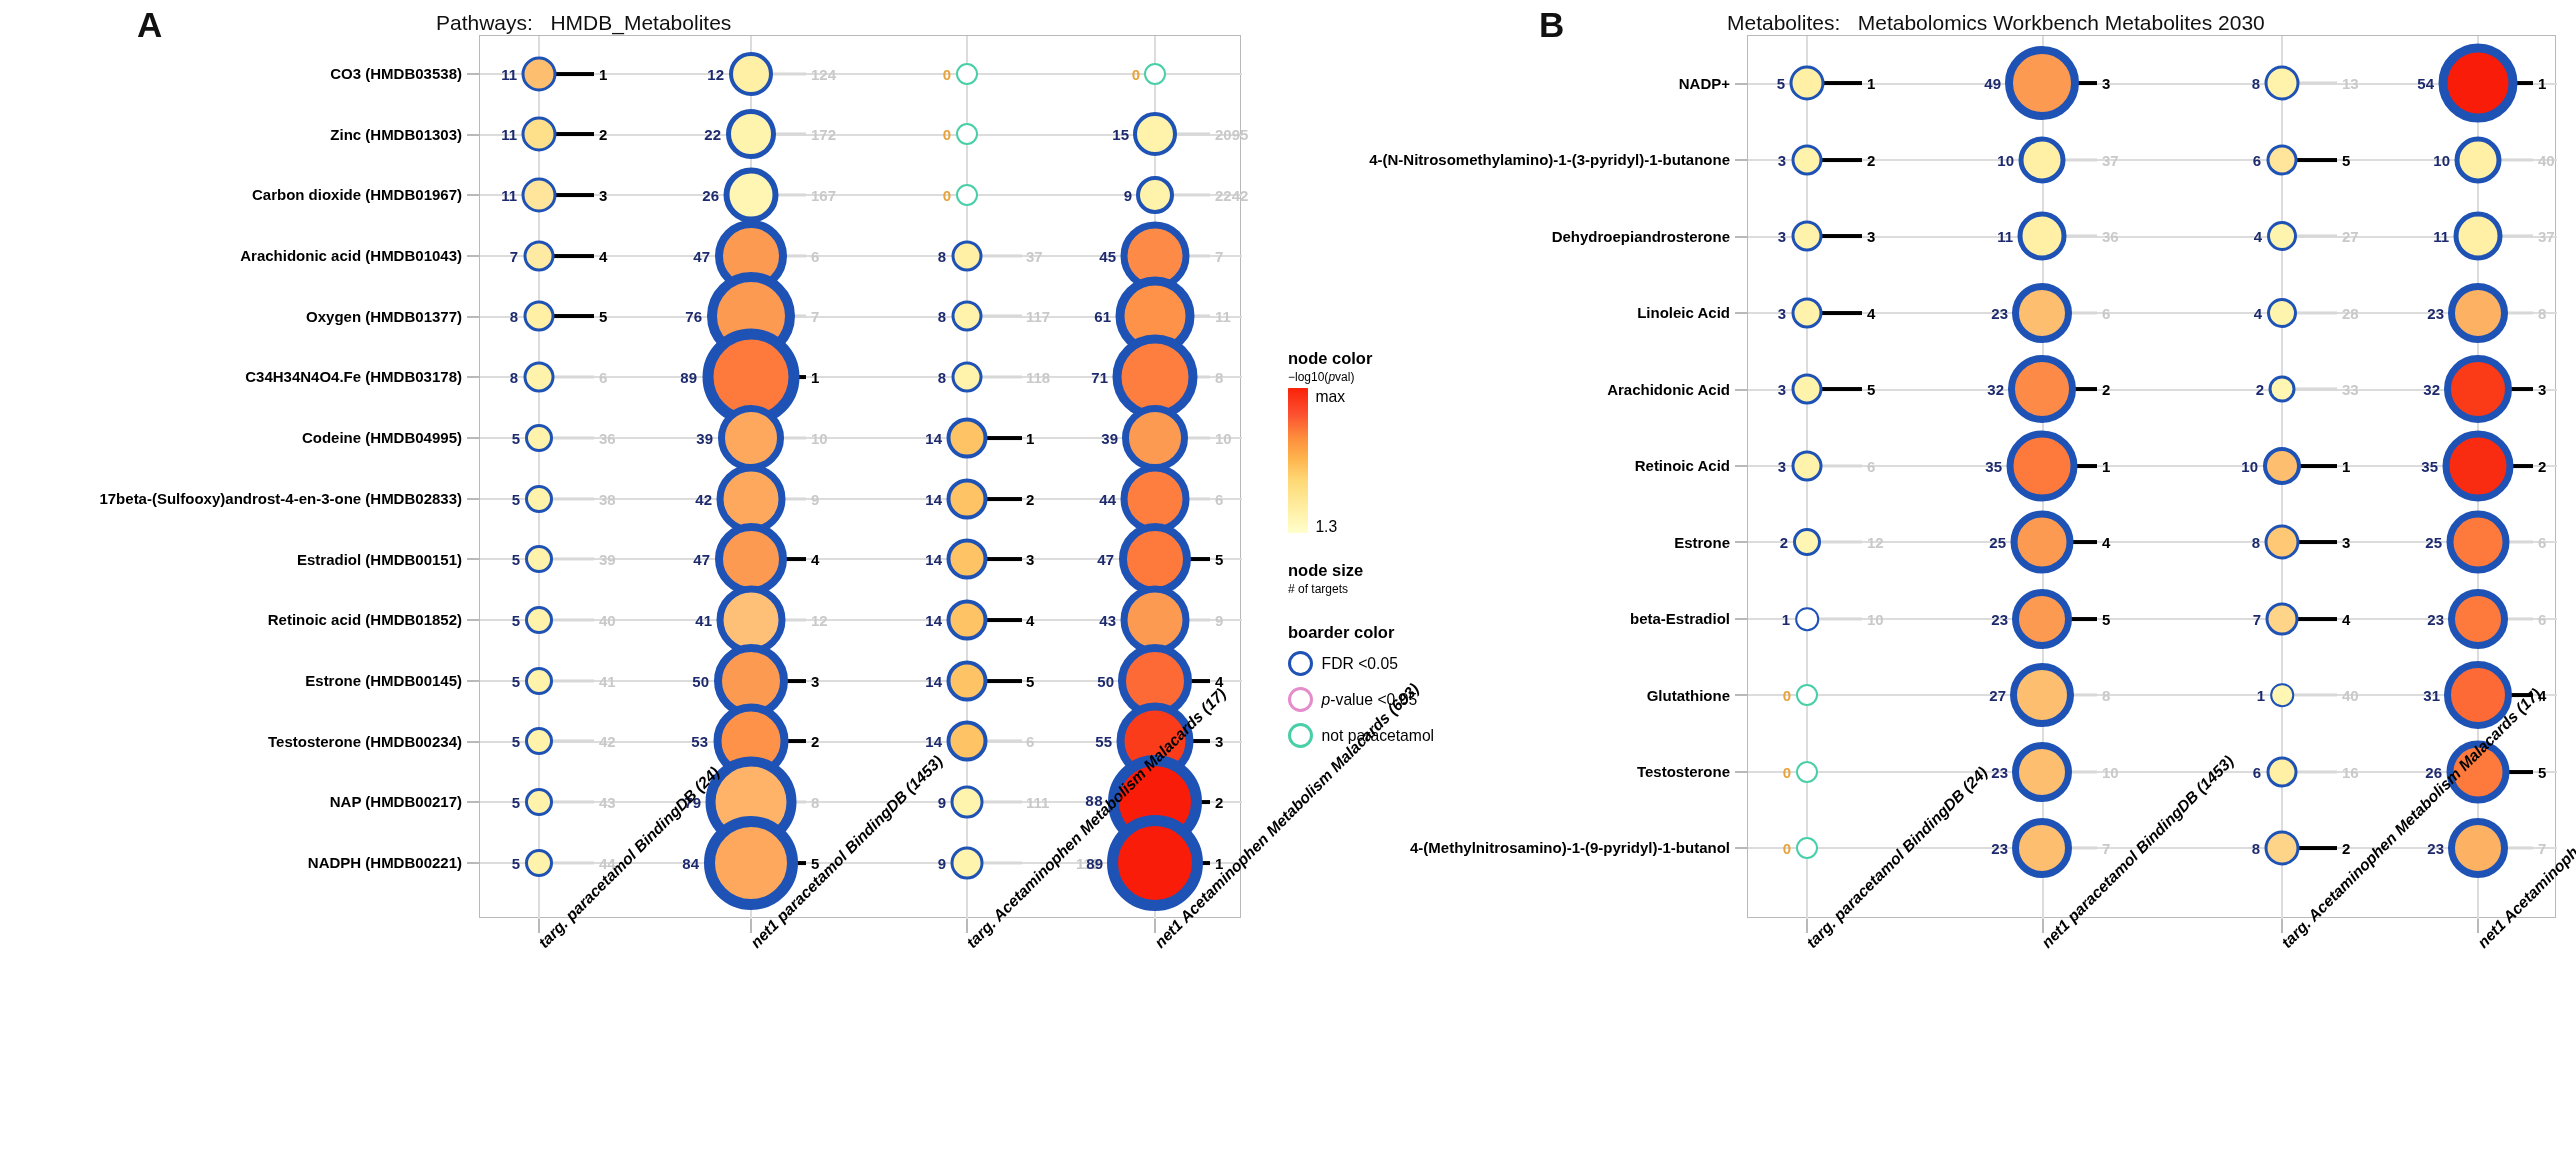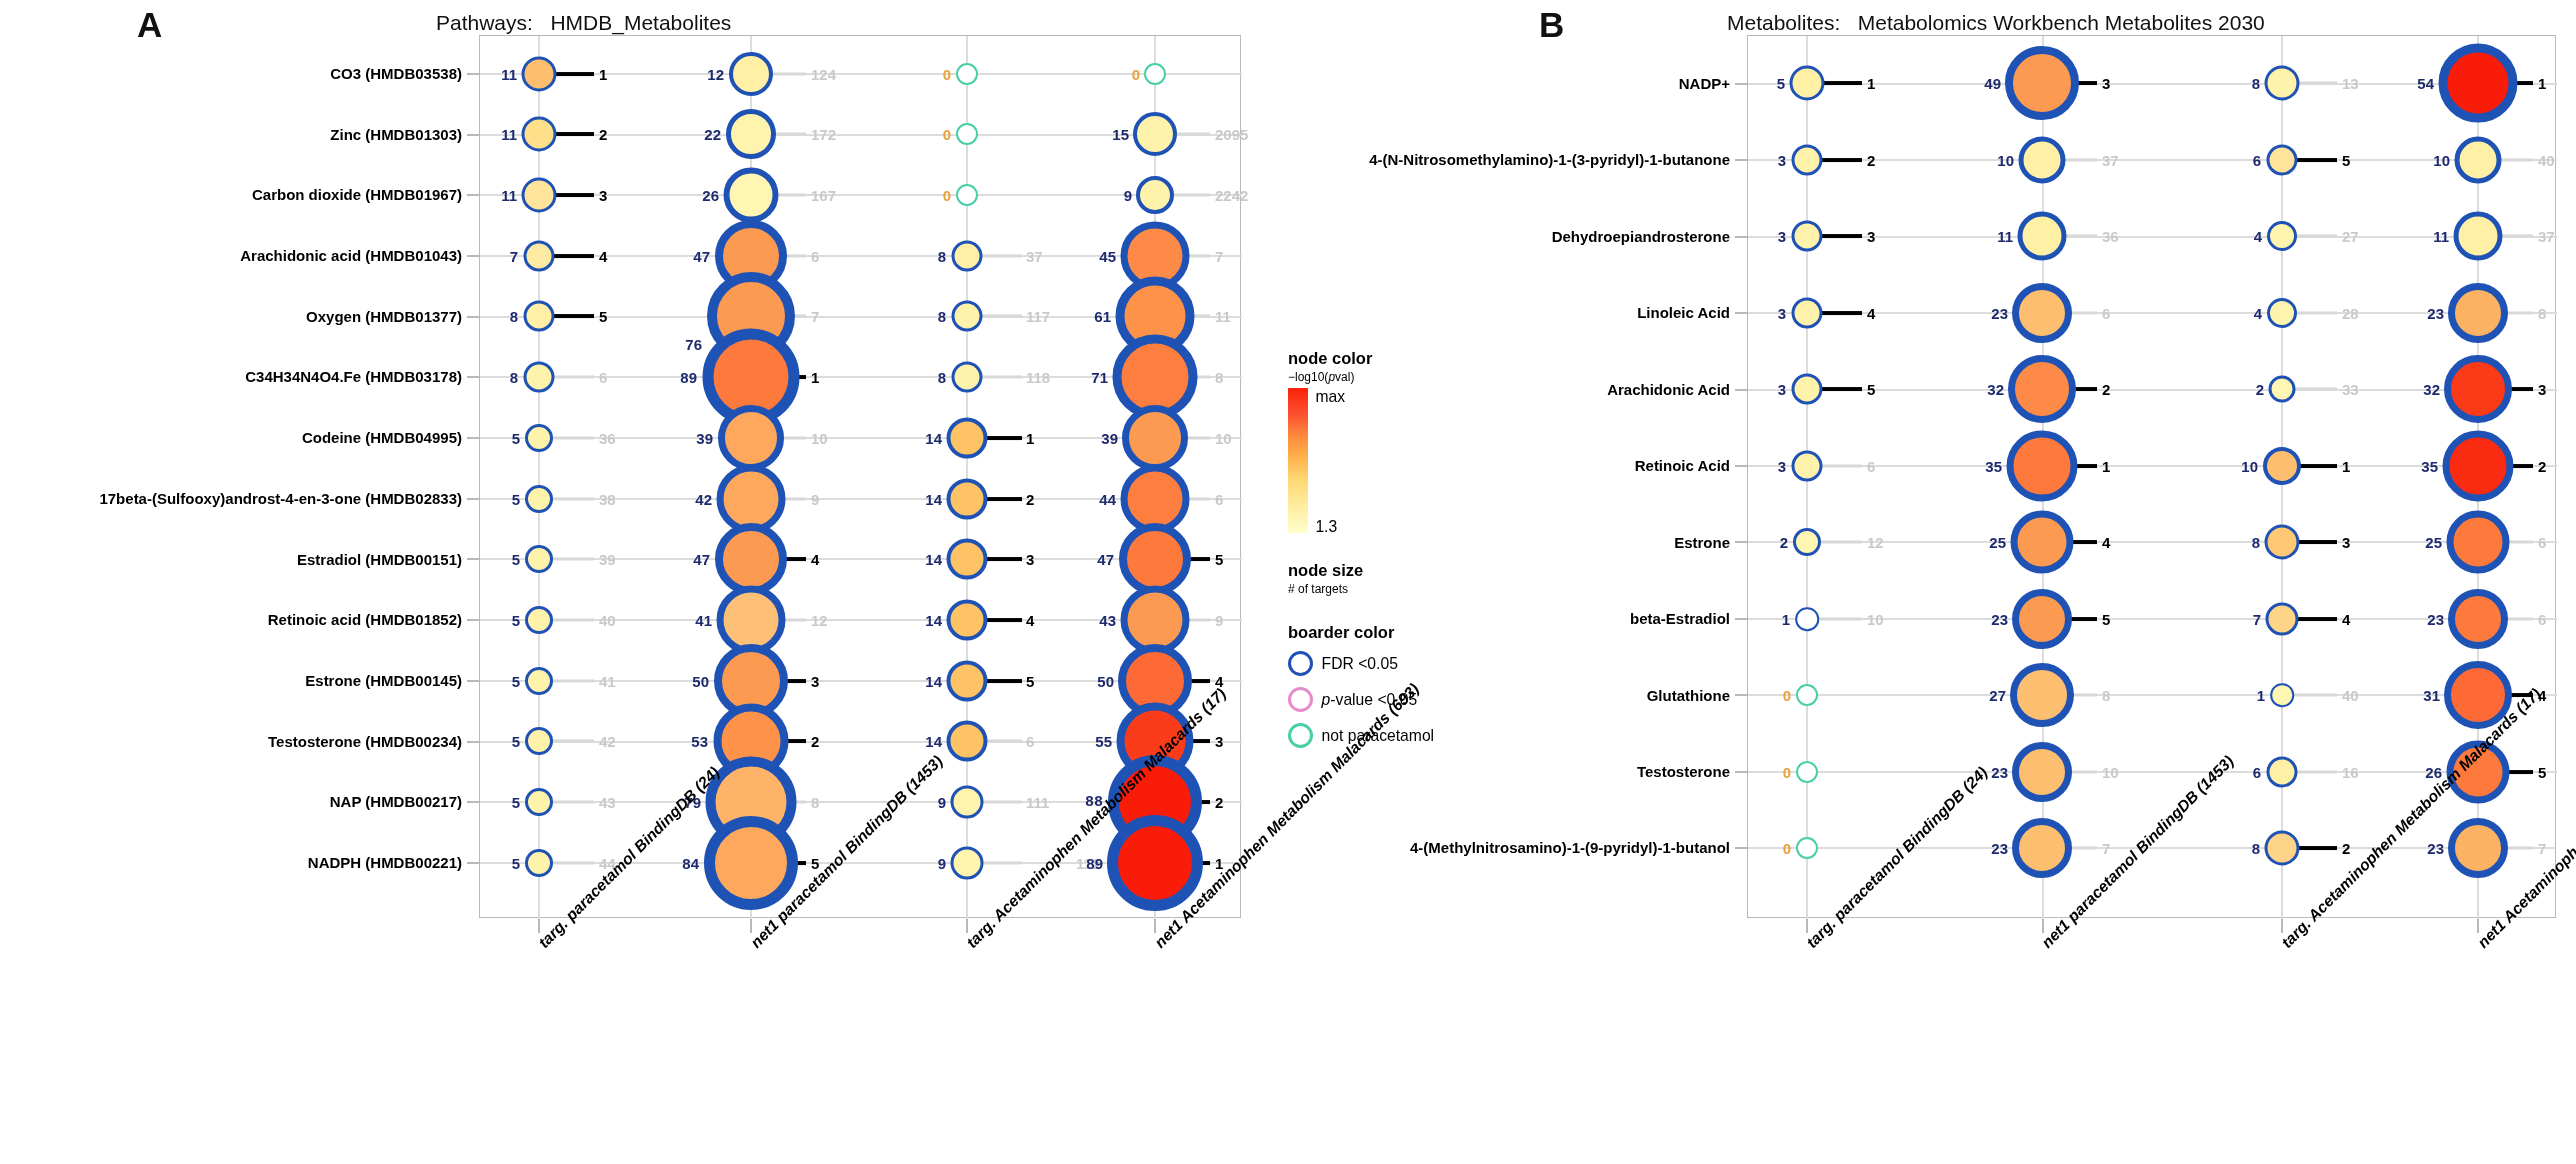--- a/index.html
+++ b/index.html
@@ -115,21 +115,21 @@
       <div class="cntlabel" style="left: 636px; top: 220px;">45</div>
       <div class="rowline" style="top: 280px; width: 762px;"></div>
       <div class="tick" style="left: -12.6px; top: 280px; width: 12.6px; height: 1.6px;"></div>
       <div class="conn" style="left: 59px; top: 280px; width: 55px;"></div>
       <div class="ranklabel" style="left: 119px; top: 280px;">5</div>
       <div class="node" title="Oxygen (HMDB01377) — targ. paracetamol BindingDB (24): 8" style="left: 59px; top: 280px; width: 31px; height: 31px; background: rgb(255, 240, 166); border: 3.9px solid rgb(31, 82, 181);"></div>
       <div class="cntlabel" style="left: 38px; top: 280px;">8</div>
       <div class="conn dim" style="left: 271px; top: 280px; width: 55px;"></div>
       <div class="ranklabel dim" style="left: 331px; top: 280px;">7</div>
       <div class="node" title="Oxygen (HMDB01377) — net1 paracetamol BindingDB (1453): 76" style="left: 271px; top: 280px; width: 88px; height: 88px; background: rgb(253, 154, 81); border: 10.2px solid rgb(31, 82, 181);"></div>
-      <div class="cntlabel" style="left: 222px; top: 280px; margin-top: 28px;">76</div>
+      <div class="cntlabel" style="left: 222px; top: 280px;">76</div>
       <div class="conn dim" style="left: 487px; top: 280px; width: 55px;"></div>
       <div class="ranklabel dim" style="left: 546px; top: 280px;">117</div>
       <div class="node" title="Oxygen (HMDB01377) — targ. Acetaminophen Metabolism Malacards (17): 8" style="left: 487px; top: 280px; width: 31px; height: 31px; background: rgb(255, 242, 171); border: 3.9px solid rgb(31, 82, 181);"></div>
       <div class="cntlabel" style="left: 466px; top: 280px;">8</div>
       <div class="conn dim" style="left: 675px; top: 280px; width: 55px;"></div>
       <div class="ranklabel dim" style="left: 735px; top: 280px;">11</div>
       <div class="node" title="Oxygen (HMDB01377) — net1 Acetaminophen Metabolism Malacards (693): 61" style="left: 675px; top: 280px; width: 79px; height: 79px; background: rgb(253, 146, 72); border: 9.4px solid rgb(31, 82, 181);"></div>
       <div class="cntlabel" style="left: 631px; top: 280px;">61</div>
       <div class="rowline" style="top: 340px; width: 762px;"></div>
       <div class="tick" style="left: -12.6px; top: 340px; width: 12.6px; height: 1.6px;"></div>

